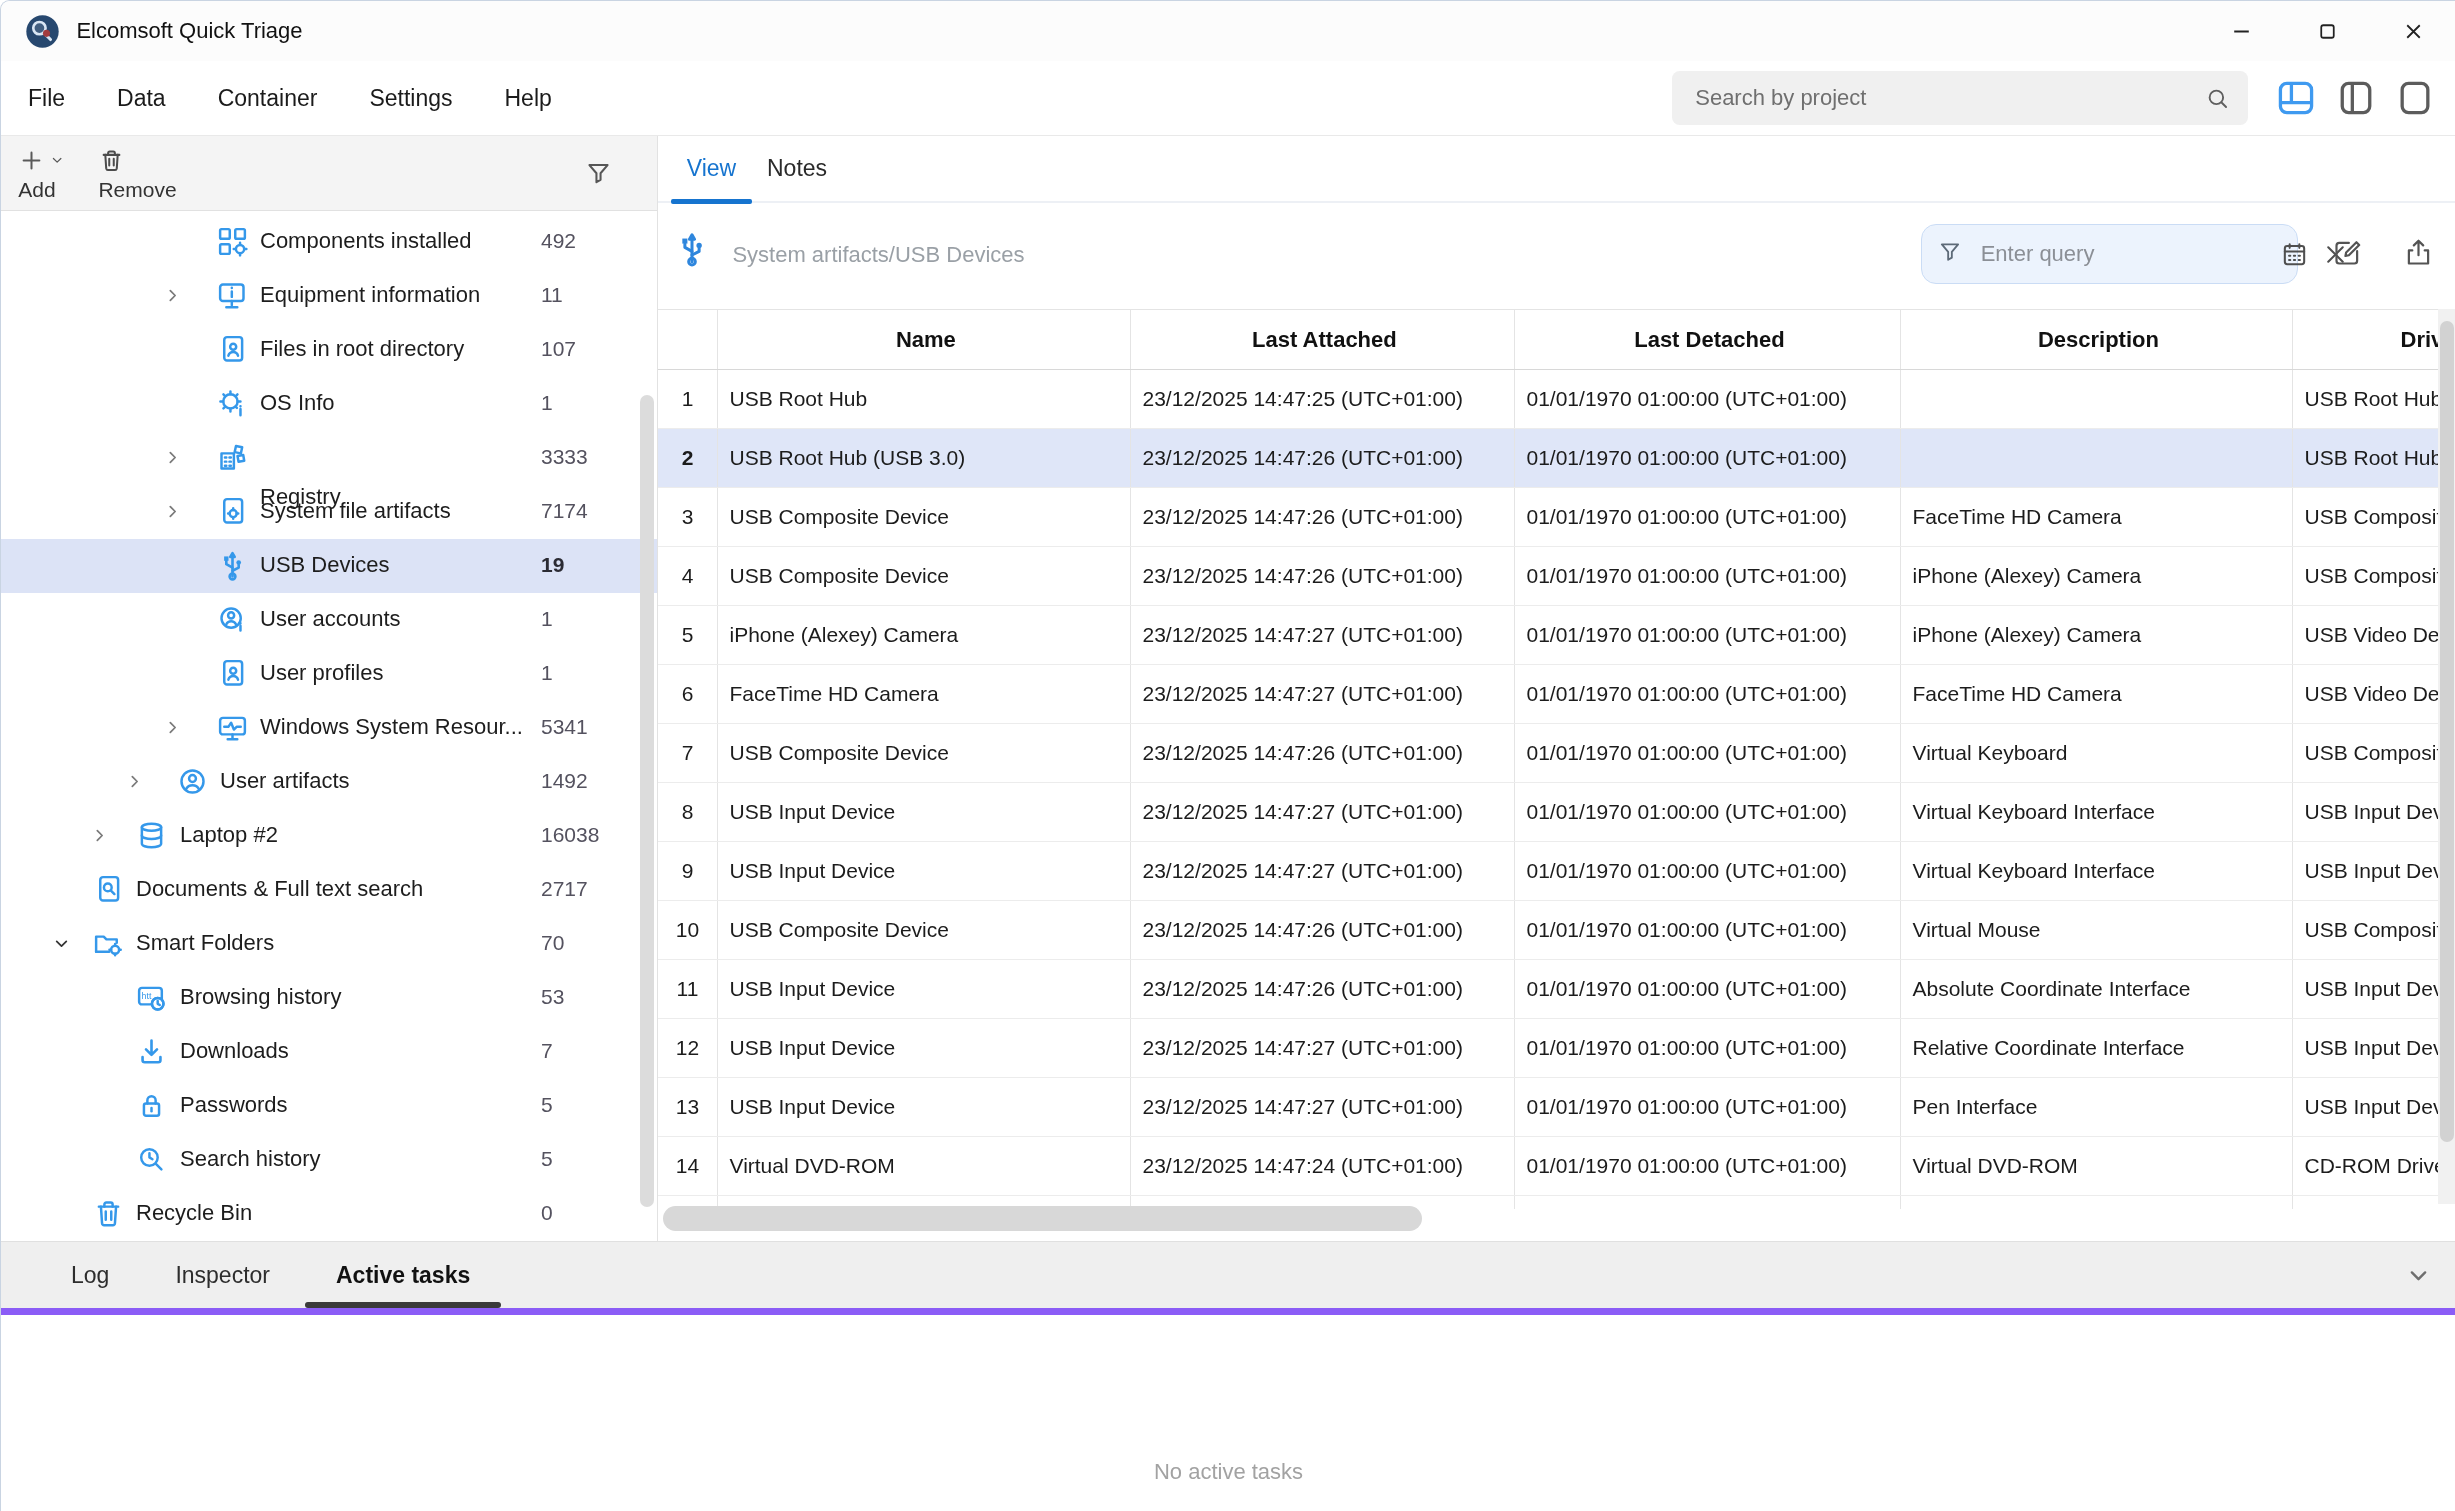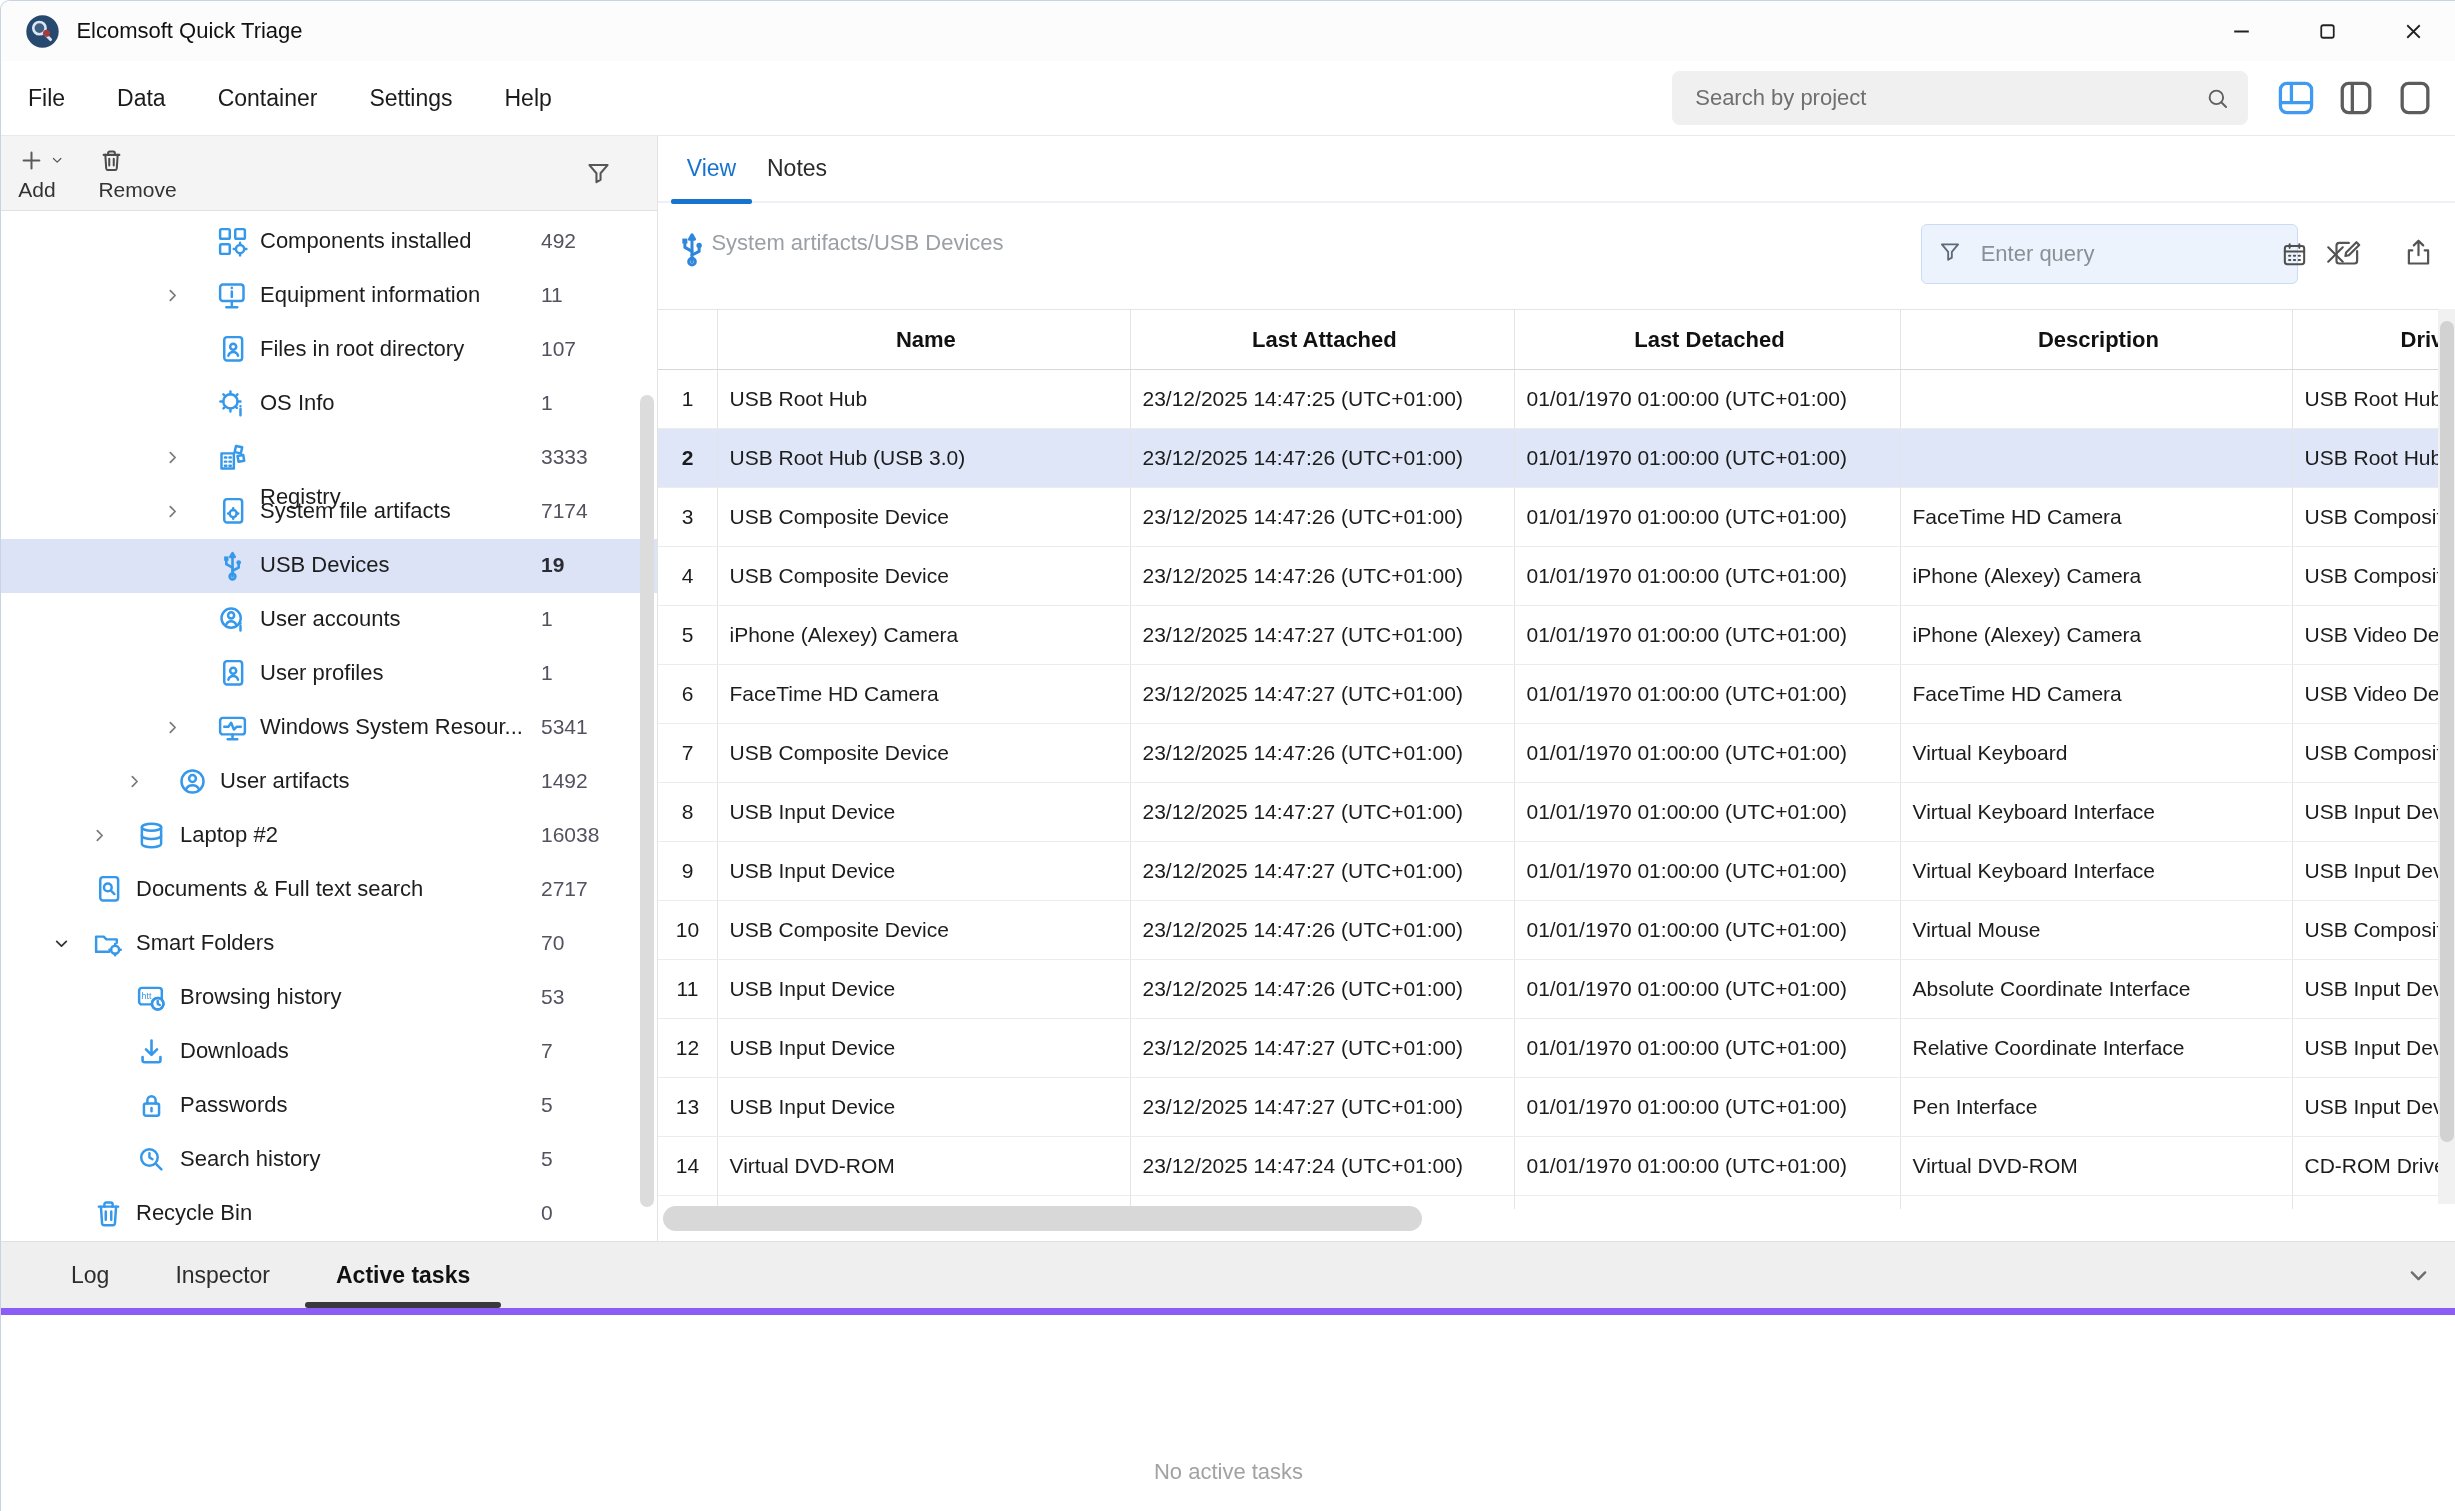--- a/index.html
+++ b/index.html
@@ -65,26 +65,26 @@
   
   .main { flex:1; position:relative; overflow:hidden; background:#fff; }
   .tabstrip { height:67px; display:flex; align-items:stretch; padding-left:13.4px;
     border-bottom:2.9px solid #edf0f5; }
   .tab { padding:0 15.4px; display:flex; align-items:center; font-size:23px; color:#2b2b2b; position:relative; }
   .tab.active { color:#1674cf; }
   .tab.active::after { content:""; position:absolute; left:0; right:0; bottom:-2.9px; height:4.8px;
     background:#1674cf; border-radius:1.9px; }
 
   .artifact-header { height:106px; position:relative; }
-  .ah-left { position:absolute; left:15.4px; top:27px; display:flex; align-items:flex-start; }
+  .ah-left { position:absolute; left:15.4px; top:27px; display:flex; align-items:flex-end; gap:21px; }
   .ah-left .usb-big { width:38px; height:38px; color:#2e86dd; }
   .ah-left .usb-big svg { width:38px; height:38px; }
   .breadcrumb { font-size:22px; color:#9aa0a6; }
   .query-box { position:absolute; right:158px; top:21px; width:377px; height:60px;
-    background:#ecf3fd; border:1.9px solid #cadcf5; border-radius:6px;
+    background:#ecf3fd; border:1.9px solid #cadcf5; border-radius:15px;
     display:flex; align-items:center; padding:0 13.4px 0 15.4px; }
   .query-box .q-funnel svg { width:26px; height:26px; stroke:#5d6a78; stroke-width:1.7; fill:none; }
   .query-box input { flex:1; border:none; outline:none; background:transparent; font-size:22px;
     color:#444; margin-left:17.3px; font-family:inherit; }
   .query-box input::placeholder { color:#8b8f96; }
   .q-ico { width:29px; height:29px; margin-left:11.5px; }
   .q-ico svg { width:29px; height:29px; stroke:#4f4f4f; stroke-width:1.7; fill:none; }
   .hdr-ico { position:absolute; top:33px; width:33px; height:33px; }
   .hdr-ico svg { width:33px; height:33px; stroke:#545454; stroke-width:1.6; fill:none; }
   .edit-ico { right:92px; }

